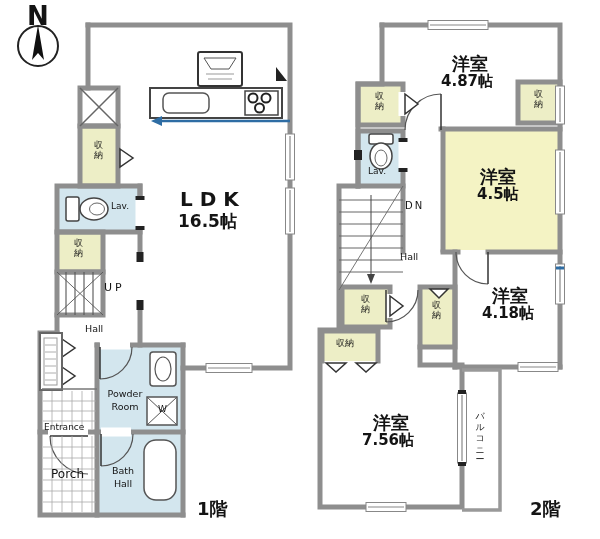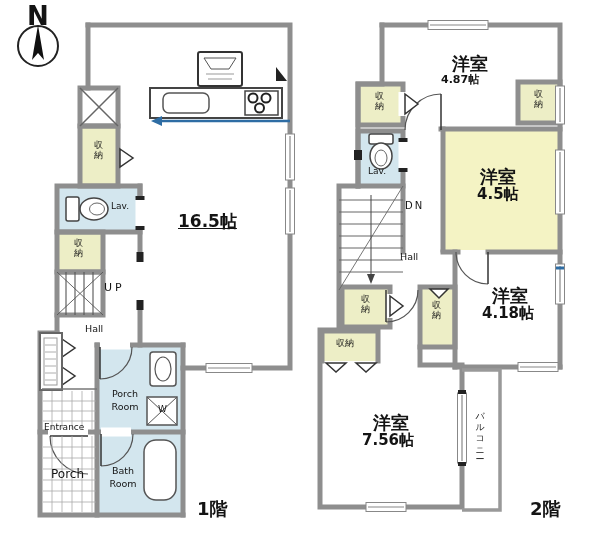--- a/index.html
+++ b/index.html
@@ -221,35 +221,36 @@
   </g>
 
   <g>
     <circle cx="38" cy="46" r="20" fill="none" stroke="#222222" stroke-width="2"></circle>
     <polygon points="38,25 44,60 38,53 32,60" fill="#111111"></polygon>
   </g>
 </svg>
 
   <div class="lbl b" style="left:27px;top:1px;font-size:26px;">N</div>
 
-  <div class="lbl b" style="left:178px;top:210px;font-size:17px;text-decoration:underline;">16.5帖</div>
+  <div class="lbl b" style="left:180px;top:187px;font-size:20px;letter-spacing:7px;">LDK</div>
+  <div class="lbl b" style="left:178px;top:210px;font-size:17px;">16.5帖</div>
   <div class="lbl" style="left:85px;top:323px;font-size:9.5px;">Hall</div>
   <div class="lbl" style="left:104px;top:281px;font-size:11px;letter-spacing:3px;">UP</div>
   <div class="lbl" style="left:111px;top:201px;font-size:9px;">Lav.</div>
   <div class="lbl stack" style="left:92px;top:140px;">収納</div>
   <div class="lbl stack" style="left:72px;top:238px;">収納</div>
-  <div class="lbl wrap" style="left:99px;top:388px;width:52px;font-size:9.5px;">Porch Room</div>
-  <div class="lbl wrap" style="left:102px;top:465px;width:42px;font-size:9.5px;">Bath Room</div>
+  <div class="lbl wrap" style="left:99px;top:388px;width:52px;font-size:9.5px;">Powder Room</div>
+  <div class="lbl wrap" style="left:102px;top:465px;width:42px;font-size:9.5px;">Bath Hall</div>
   <div class="lbl" style="left:158px;top:404px;font-size:9px;">W</div>
   <div class="lbl" style="left:44px;top:402px;font-size:9px;margin-top:20px;">Entrance</div>
   <div class="lbl" style="left:51px;top:467px;font-size:12px;">Porch</div>
   <div class="lbl b" style="left:197px;top:497px;font-size:18px;">1階</div>
 
   <div class="lbl b" style="left:452px;top:52px;font-size:18px;">洋室</div>
-  <div class="lbl b" style="left:441px;top:72px;font-size:11px;text-align:right;">4.87帖</div>
+  <div class="lbl b" style="left:441px;top:72px;font-size:15px;text-align:right;">4.87帖</div>
   <div class="lbl b" style="left:480px;top:165px;font-size:18px;">洋室</div>
   <div class="lbl b" style="left:477px;top:185px;font-size:15px;">4.5帖</div>
   <div class="lbl b" style="left:492px;top:284px;font-size:18px;">洋室</div>
   <div class="lbl b" style="left:482px;top:304px;font-size:15px;text-align:right;">4.18帖</div>
   <div class="lbl b" style="left:373px;top:411px;font-size:18px;">洋室</div>
   <div class="lbl b" style="left:362px;top:431px;font-size:15px;">7.56帖</div>
   <div class="lbl vert" style="left:473px;top:405px;">バルコニー</div>
   <div class="lbl" style="left:400px;top:251px;font-size:9.5px;">Hall</div>
   <div class="lbl" style="left:405px;top:200px;font-size:10px;letter-spacing:2px;">DN</div>
   <div class="lbl" style="left:368px;top:166px;font-size:9px;">Lav.</div>

